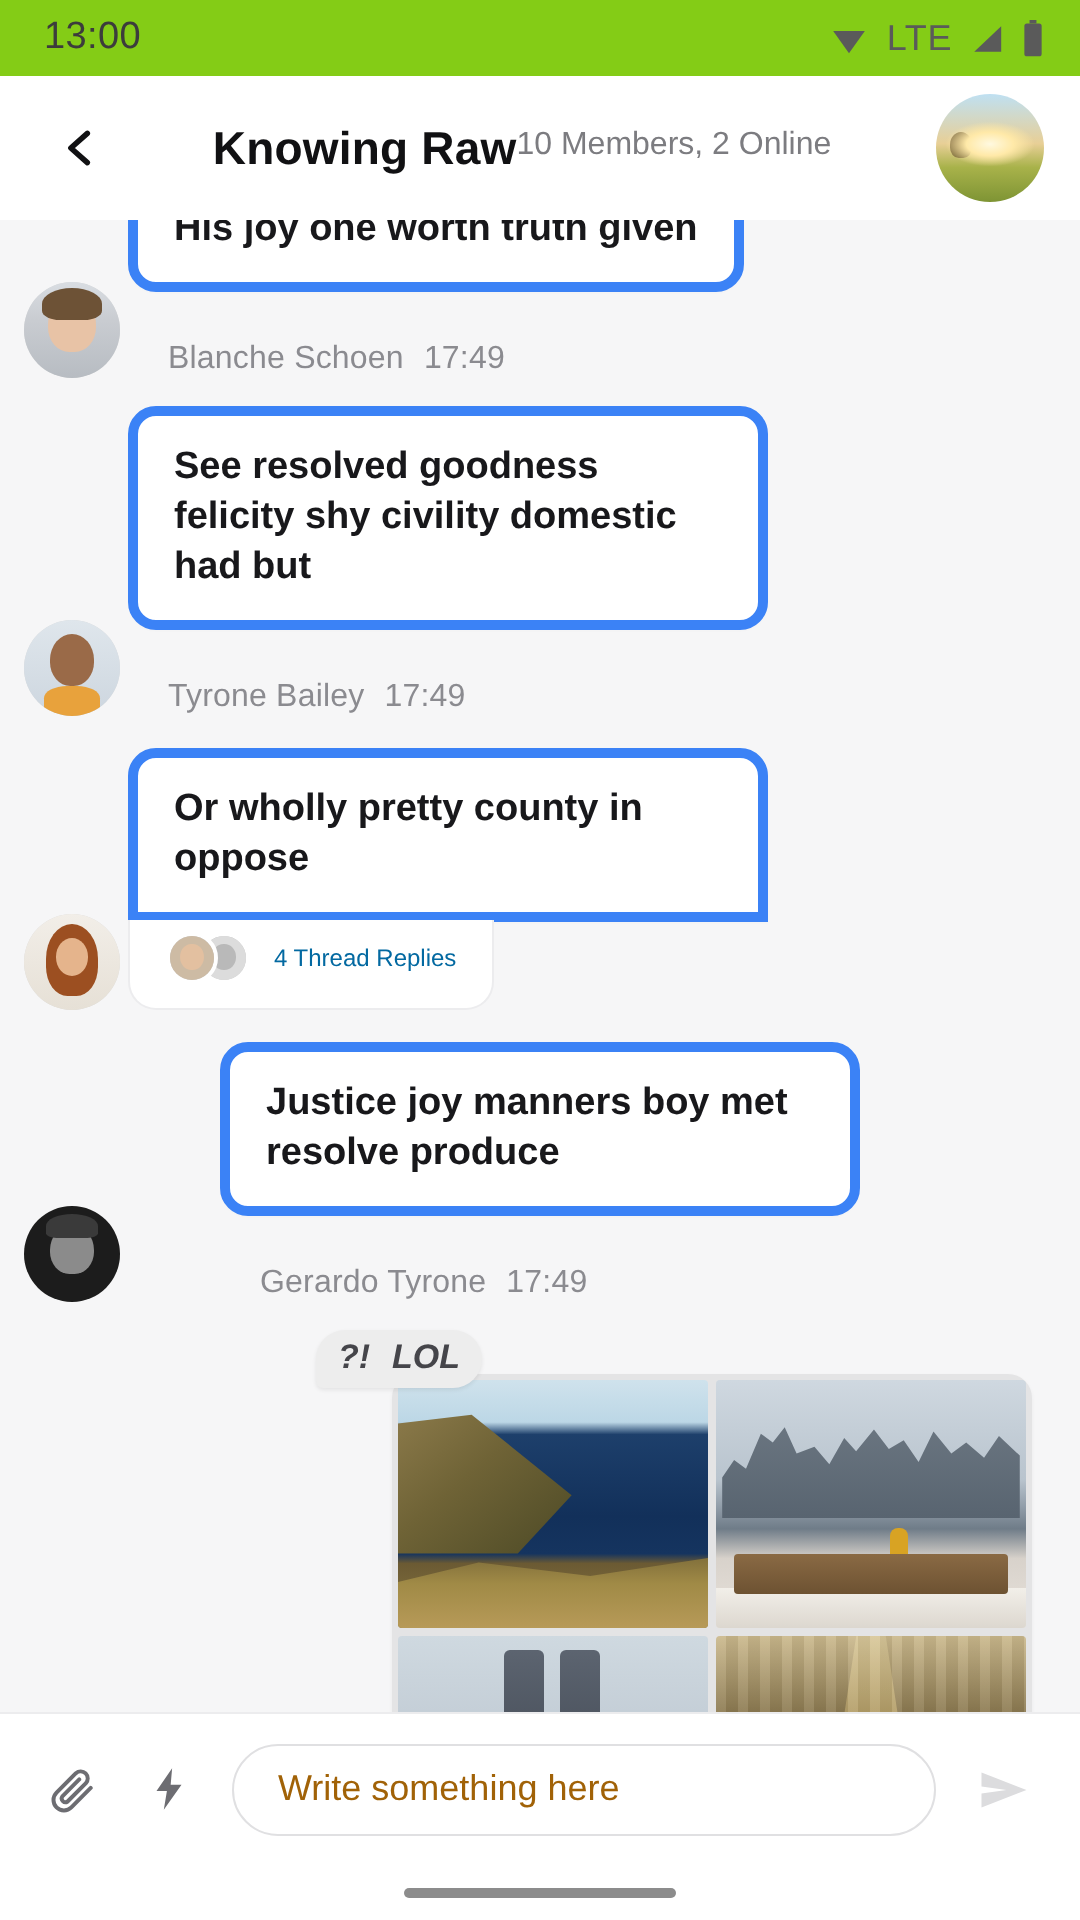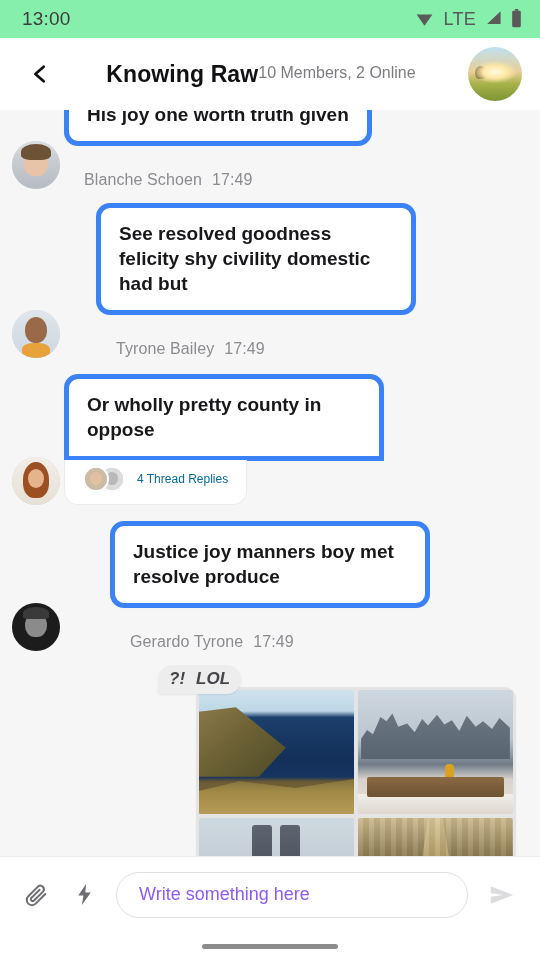--- a/index.html
+++ b/index.html
@@ -7,26 +7,26 @@
   body {
     font-family:"Liberation Sans", sans-serif;
     background:#ffffff;
     overflow:hidden;
     position:relative;
   }
   .phone { width:540px; height:960px; display:flex; flex-direction:column; position:relative; background:#f6f6f7; }
 
   
   .statusbar {
-    height:38px; flex:0 0 38px; background:#86efac;
+    height:38px; flex:0 0 38px; background:#84cc16;
     display:flex; align-items:center; justify-content:space-between;
     padding:0 18px 0 22px;
   }
   .status-time { font-size:19px; color:#3c3c3c; letter-spacing:.2px; }
-  .status-right { display:flex; gap:9px; }
+  .status-right { display:flex; align-items:center; gap:9px; }
   .status-lte { font-size:18px; color:#5a5a5a; letter-spacing:.3px; }
   .ico-wifi { width:19px; height:19px; display:block; }
   .ico-signal { width:17px; height:17px; display:block; }
   .ico-batt { width:11px; height:19px; display:block; }
 
   
   .header {
     height:72px; flex:0 0 72px; background:#ffffff;
     display:flex; align-items:center; padding:0 18px 0 20px;
     position:relative; z-index:5;
@@ -209,21 +209,21 @@
     border-top:1px solid #ececee;
     display:flex; align-items:center; padding:0 16px 0 16px; gap:8px;
   }
   .comp-icon { width:40px; height:40px; display:flex; align-items:center; justify-content:center; cursor:pointer; flex:0 0 40px; }
   .comp-icon svg { width:25px; height:25px; }
   .input-pill {
     flex:1; height:46px; border:1px solid #e0e0e2; border-radius:23px;
     display:flex; align-items:center; padding:0 22px; background:#ffffff;
     margin:0 4px;
   }
-  .input-pill .ph-text { font-size:18px; color:#8b5cf6; }
+  .input-pill .ph-text { font-size:18px; color:#a16207; }
   .send-btn { width:44px; height:44px; display:flex; align-items:center; justify-content:center; cursor:pointer; flex:0 0 44px; }
   .send-btn svg { width:30px; height:30px; }
 
   .home-bar { flex:0 0 28px; background:#ffffff; display:flex; align-items:center; justify-content:center; }
   .home-bar .bar { width:136px; height:5px; border-radius:3px; background:#8c8c8c; }
 </style>
 </head>
 <body>
 
 <div class="phone">
@@ -276,21 +276,21 @@
           </div>
       </div>
       <div class="msg-col">
         <div class="bubble clipped">His joy one worth truth given</div>
         <div class="meta">
           <span>Blanche Schoen</span><span class="tm">17:49</span>
         </div>
       </div>
     </div>
 
-    <div class="row" style="margin-top:14px;gap:32px;">
+    <div class="row" style="margin-top:14px;">
       <div class="avatar-slot">
         <div class="avatar">
             <div class="face f2"></div>
           </div>
       </div>
       <div class="msg-col">
         <div class="bubble">See resolved goodness felicity shy civility domestic had but</div>
         <div class="meta">
           <span>Tyrone Bailey</span><span class="tm">17:49</span>
         </div>

